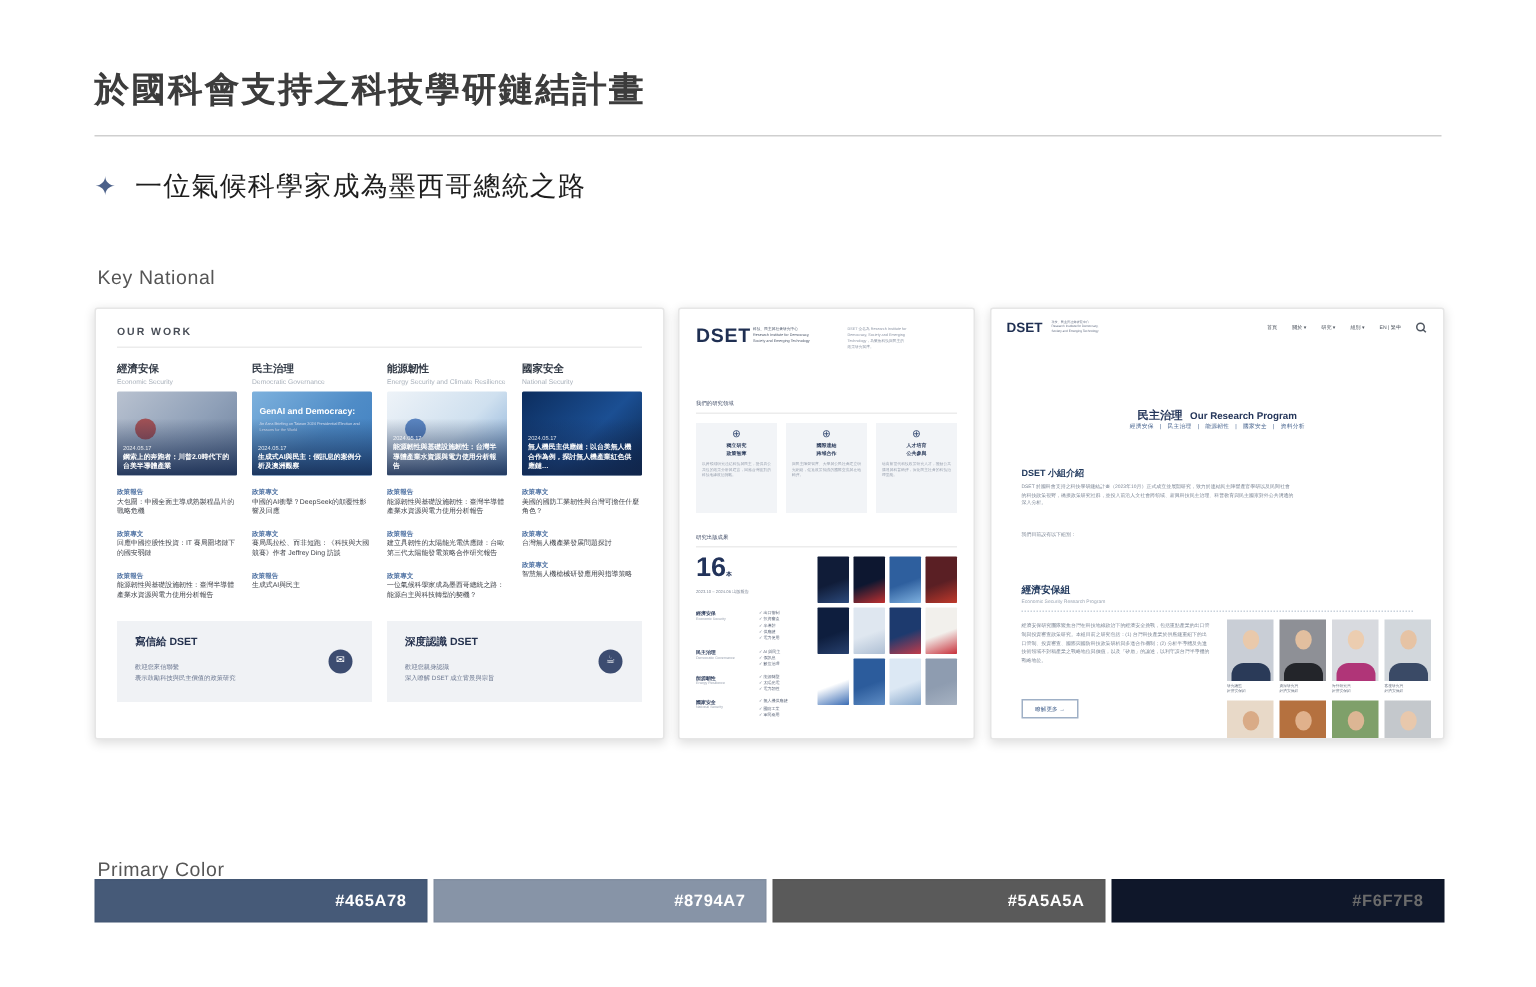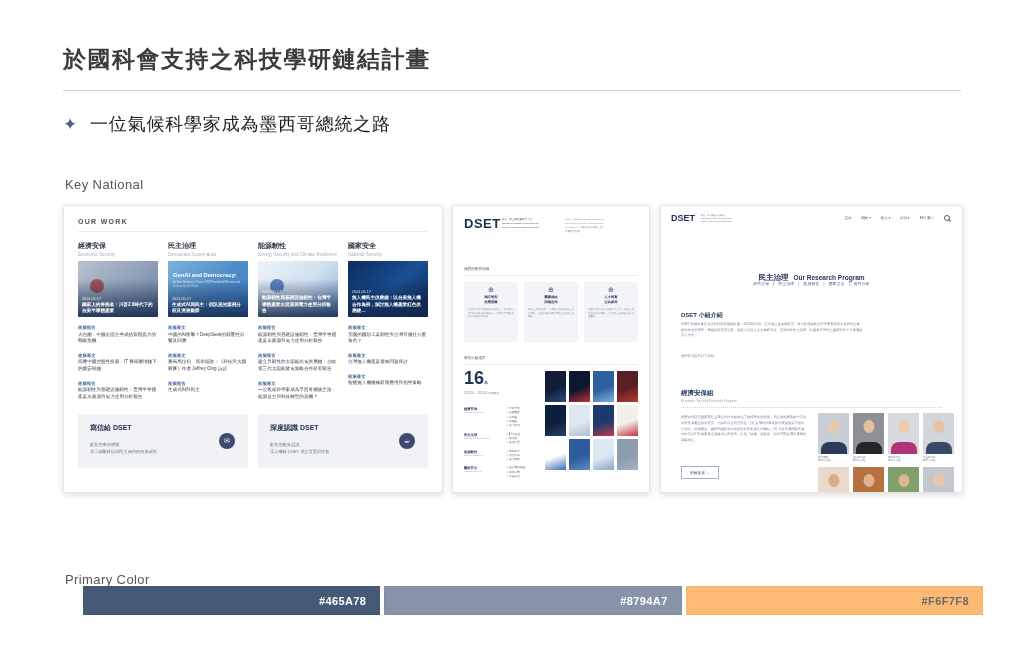--- a/index.html
+++ b/index.html
@@ -90,21 +90,21 @@
           border:1px solid #9fb0c6;padding:3px 8px;background:#fff;}
   .pg-people{position:absolute;left:157px;top:207px;display:grid;grid-template-columns:repeat(4,31px);gap:4px;}
   .pcell{width:31px;}
   .photo{width:31px;height:41px;position:relative;overflow:hidden;}
   .photo .head{position:absolute;left:50%;top:7px;transform:translateX(-50%);
                width:11px;height:13px;border-radius:50%;}
   .photo .bod{position:absolute;left:50%;bottom:-6px;transform:translateX(-50%);
               width:26px;height:18px;border-radius:8px 8px 0 0;}
   .pcap{font-size:2.5px;color:#6a7382;line-height:1.45;margin-top:1.5px;}
   
-  .palette{position:absolute;left:63px;top:586px;width:900px;height:29px;display:flex;gap:4px;margin-left:20px;}
+  .palette{position:absolute;left:63px;top:586px;width:900px;height:29px;display:flex;gap:4px;}
   .swatch{flex:1;position:relative;border:1px solid rgba(0,0,0,.03);box-sizing:border-box;}
   .swatch span{position:absolute;right:13px;top:50%;transform:translateY(-50%);
                font-size:11px;font-weight:600;letter-spacing:.4px;}
 </style>
 </head>
 <body>
 
 <div class="slide">
   <h1 class="page-title">於國科會支持之科技學研鏈結計畫</h1>
   <div class="title-rule"></div>
@@ -433,17 +433,20 @@
     </section>
 
   <div class="sec-label" id="lbl-palette">Primary Color</div>
   <div class="palette" id="palette">
       <div class="swatch" style="background: rgb(70, 90, 120);">
         <span style="color: rgb(255, 255, 255);">#465A78</span>
       </div>
       <div class="swatch" style="background: rgb(135, 148, 167);">
         <span style="color: rgb(255, 255, 255);">#8794A7</span>
       </div>
-      <div class="swatch" style="background: #fdba74; text-align: right;">
+      <div class="swatch" style="background: rgb(90, 90, 90);">
+        <span style="color: rgb(255, 255, 255);">#5A5A5A</span>
+      </div>
+      <div class="swatch" style="background: #0f172a; text-align: right;">
         <span style="color: rgb(107, 107, 107);">#F6F7F8</span>
       </div>
     </div>
 </div>
 
 </body></html>

